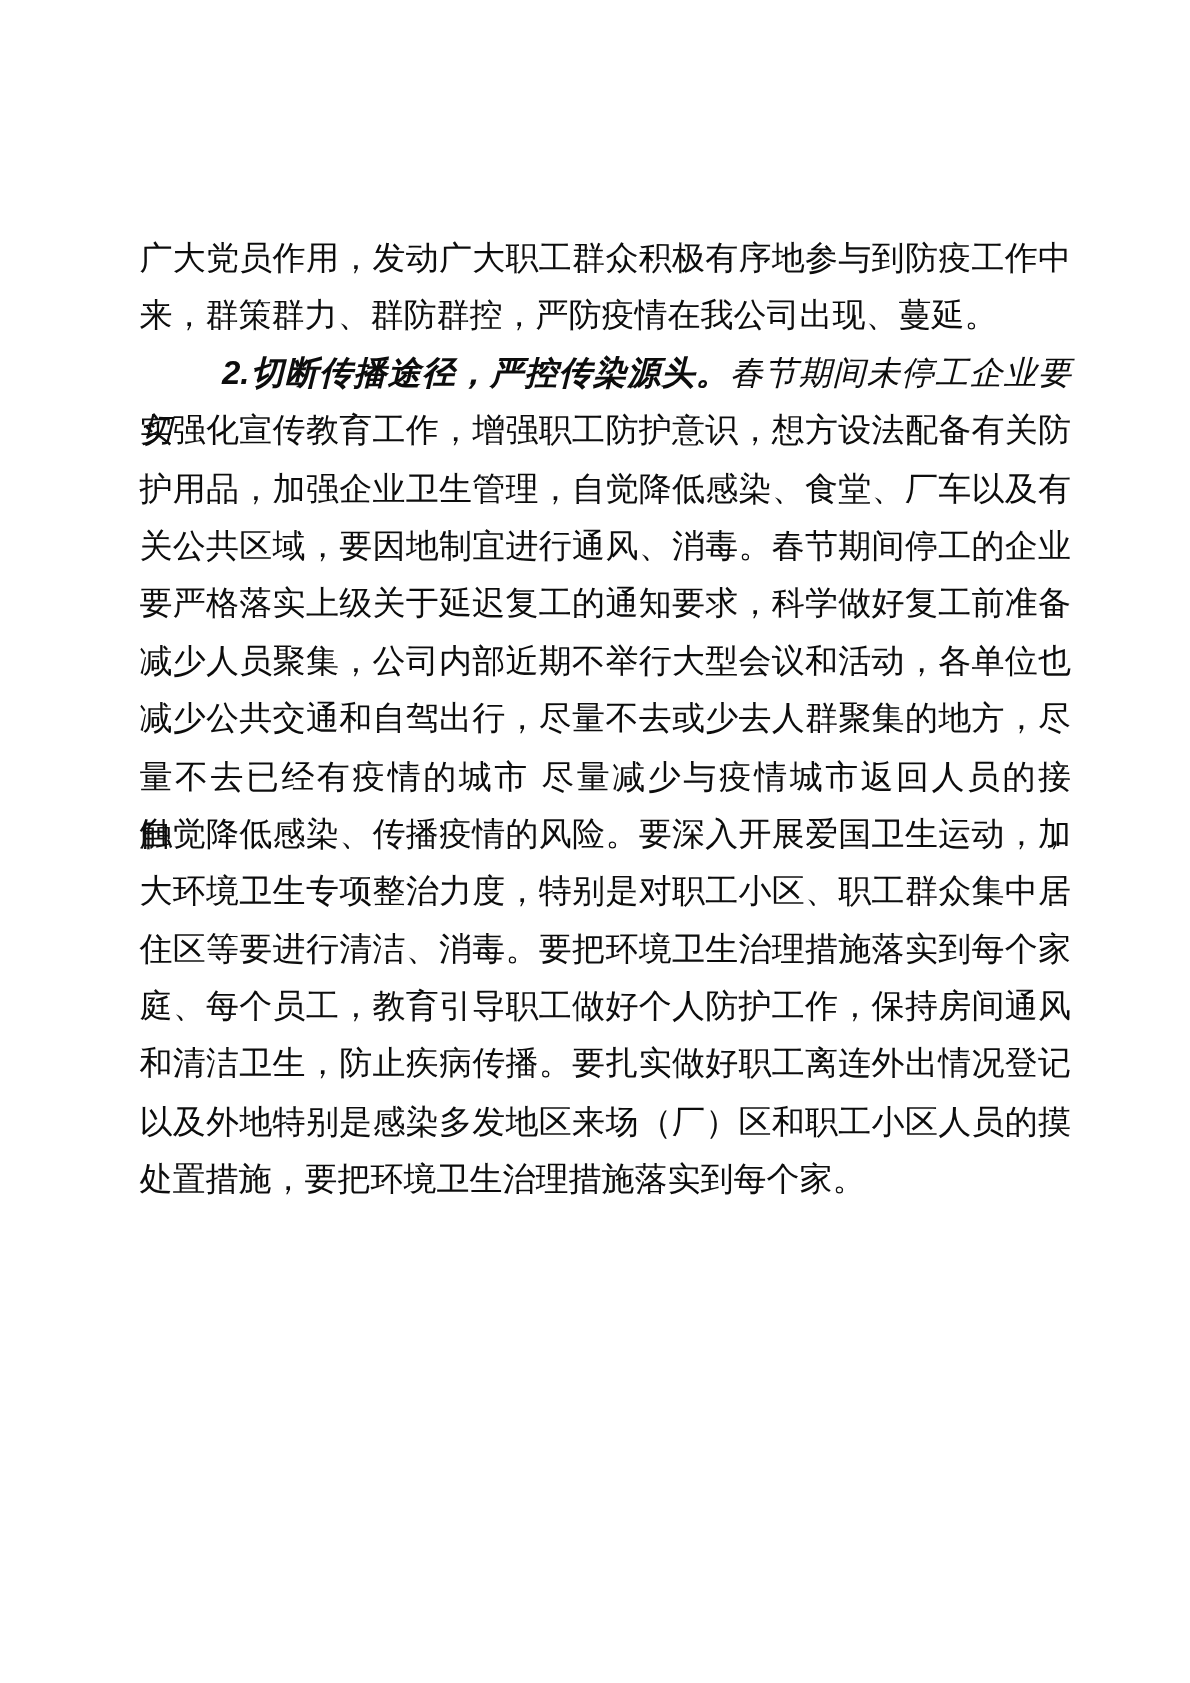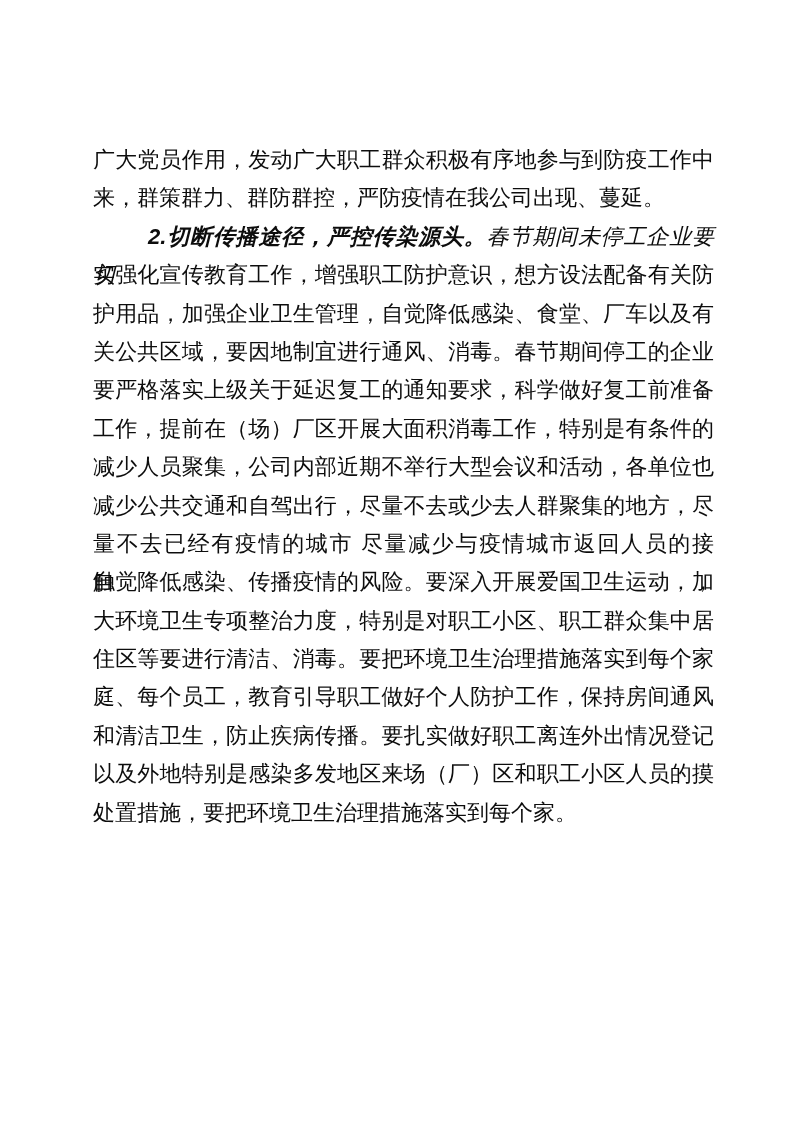--- a/index.html
+++ b/index.html
@@ -8,20 +8,21 @@
     background: #ffffff;
   }
   .page {
     position: relative;
     width: 793px;
     height: 948px;
     background: #ffffff;
     overflow: hidden;
     font-family: "Liberation Sans", sans-serif;
     color: #0d0d0d;
+    margin-top: 12px;
   }
   .text-block {
     position: absolute;
     left: 93px;
     top: 141px;
     width: 621px;
     font-size: 22px;
     line-height: 38.4px;
     letter-spacing: 0px;
   }
@@ -59,21 +60,20 @@
 
   <div class="text-block">
 
   <div class="line fill"><span class="reg-seg">广大党员作用，发动广大职工群众积极有序地参与到防疫工作中</span></div>
       <div class="line last"><span class="reg-seg">来，群策群力、群防群控，严防疫情在我公司出现、蔓延。</span></div>
       <div class="line indent fill"><span class="bold-seg">2.切断传播途径，严控传染源头。</span><span class="reg-seg">春节期间未停工企业要切</span></div>
       <div class="line fill"><span class="reg-seg">实强化宣传教育工作，增强职工防护意识，想方设法配备有关防</span></div>
       <div class="line fill"><span class="reg-seg">护用品，加强企业卫生管理，自觉降低感染、食堂、厂车以及有</span></div>
       <div class="line fill"><span class="reg-seg">关公共区域，要因地制宜进行通风、消毒。春节期间停工的企业</span></div>
       <div class="line fill"><span class="reg-seg">要严格落实上级关于延迟复工的通知要求，科学做好复工前准备</span></div>
-      <div class="line fill"><span class="reg-seg">工作，提前在（场）厂区开展大面积消毒工作，特别是有条件的</span></div>
       <div class="line fill"><span class="reg-seg">减少人员聚集，公司内部近期不举行大型会议和活动，各单位也</span></div>
       <div class="line fill"><span class="reg-seg">减少公共交通和自驾出行，尽量不去或少去人群聚集的地方，尽</span></div>
       <div class="line fill"><span class="reg-seg">量不去已经有疫情的城市 尽量减少与疫情城市返回人员的接触，</span></div>
       <div class="line fill"><span class="reg-seg">自觉降低感染、传播疫情的风险。要深入开展爱国卫生运动，加</span></div>
       <div class="line fill"><span class="reg-seg">大环境卫生专项整治力度，特别是对职工小区、职工群众集中居</span></div>
       <div class="line fill"><span class="reg-seg">住区等要进行清洁、消毒。要把环境卫生治理措施落实到每个家</span></div>
       <div class="line fill"><span class="reg-seg">庭、每个员工，教育引导职工做好个人防护工作，保持房间通风</span></div>
       <div class="line fill"><span class="reg-seg">和清洁卫生，防止疾病传播。要扎实做好职工离连外出情况登记</span></div>
       <div class="line fill"><span class="reg-seg">以及外地特别是感染多发地区来场（厂）区和职工小区人员的摸</span></div>
       <div class="line last"><span class="reg-seg">处置措施，要把环境卫生治理措施落实到每个家。</span></div>

